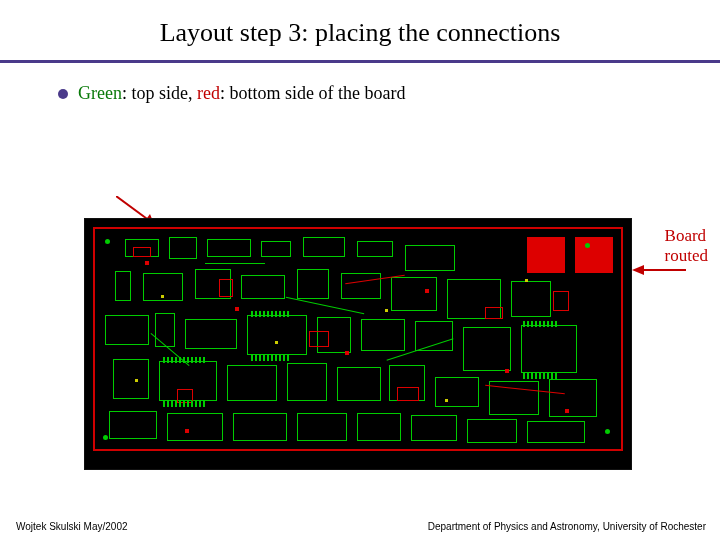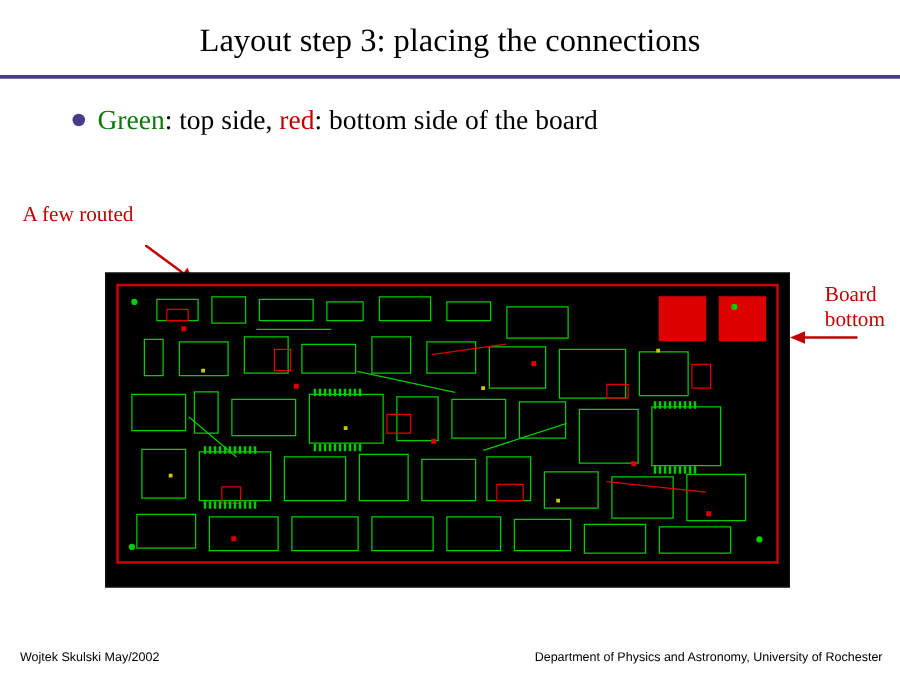--- a/index.html
+++ b/index.html
@@ -20,21 +20,21 @@
   }
   .rule {
     border: none;
     border-top: 3px solid #4a3a8a;
     margin: 0;
   }
   .bullet-row {
     display: flex;
     align-items: center;
     padding: 20px 0 10px 58px;
-    font-size: 22px;
+    font-size: 18px;
   }
   .bullet-dot {
     width: 10px;
     height: 10px;
     border-radius: 50%;
     background: #4a3a8a;
     margin-right: 10px;
     flex-shrink: 0;
   }
   .green { color: #0a7a0a; }
@@ -111,31 +111,30 @@
 <hr class="rule">
 
 <div class="bullet-row">
   <span class="bullet-dot"></span>
   <span>
     <span class="green">Green</span><span>: top side, </span><span class="red">red</span><span>: bottom side of the board</span>
   </span>
 </div>
 
 <div class="annot-left">
-  <div>A few routed</div>
 </div>
 
 <svg class="arrow" style="left:116px; top:196px;" width="50" height="40">
   <line x1="0" y1="0" x2="38" y2="28" stroke="#c00000" stroke-width="2"></line>
   <polygon points="38,28 28,26 34,18" fill="#c00000"></polygon>
 </svg>
 
 <div class="annot-right">
   <div>Board</div>
-  <div>bottom</div>
+  <div>routed</div>
 </div>
 
 <svg class="arrow" style="left:632px; top:264px;" width="56" height="16">
   <line x1="54" y1="6" x2="8" y2="6" stroke="#c00000" stroke-width="2"></line>
   <polygon points="0,6 12,1 12,11" fill="#c00000"></polygon>
 </svg>
 
 <div class="pcb-wrap">
   <div class="pcb-outline"></div>
 

